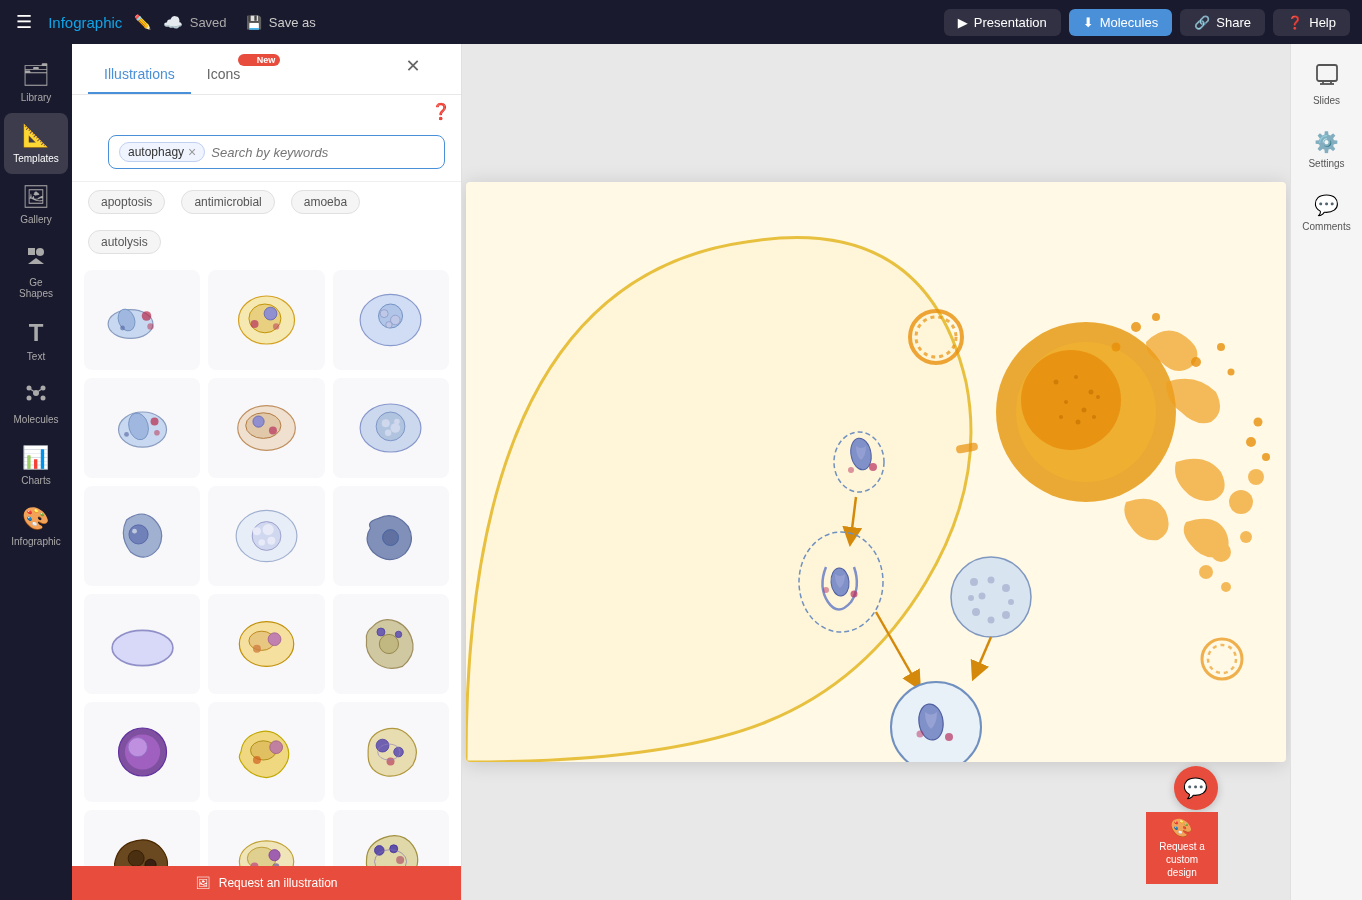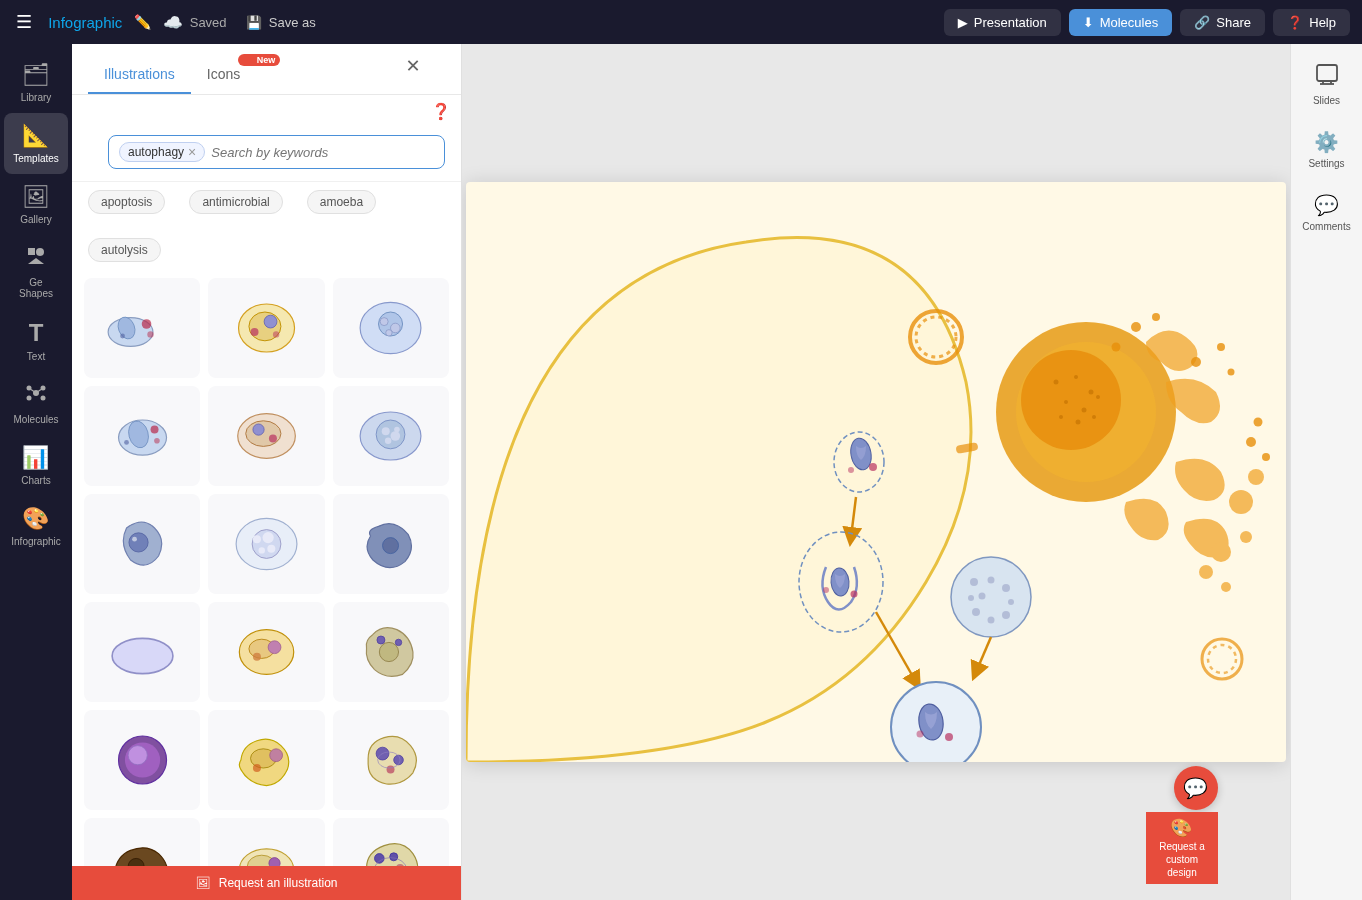--- a/index.html
+++ b/index.html
@@ -161,21 +161,21 @@
       border: none;
       outline: none;
       font-size: 13px;
       color: #701a75;
       flex: 1;
       min-width: 80px;
       font-style: italic;
     }
 
     
-    .suggestions { padding: 8px 16px; display: flex; gap: 24px; flex-wrap: wrap; }
+    .suggestions { padding: 8px 16px; display: flex; gap: 16px; flex-wrap: wrap; }
     .suggestion-chip {
       background: #f5f5f5;
       border: 1px solid #e0e0e0;
       border-radius: 14px;
       padding: 4px 12px;
       font-size: 12px;
       color: #555;
       cursor: pointer;
     }
 

